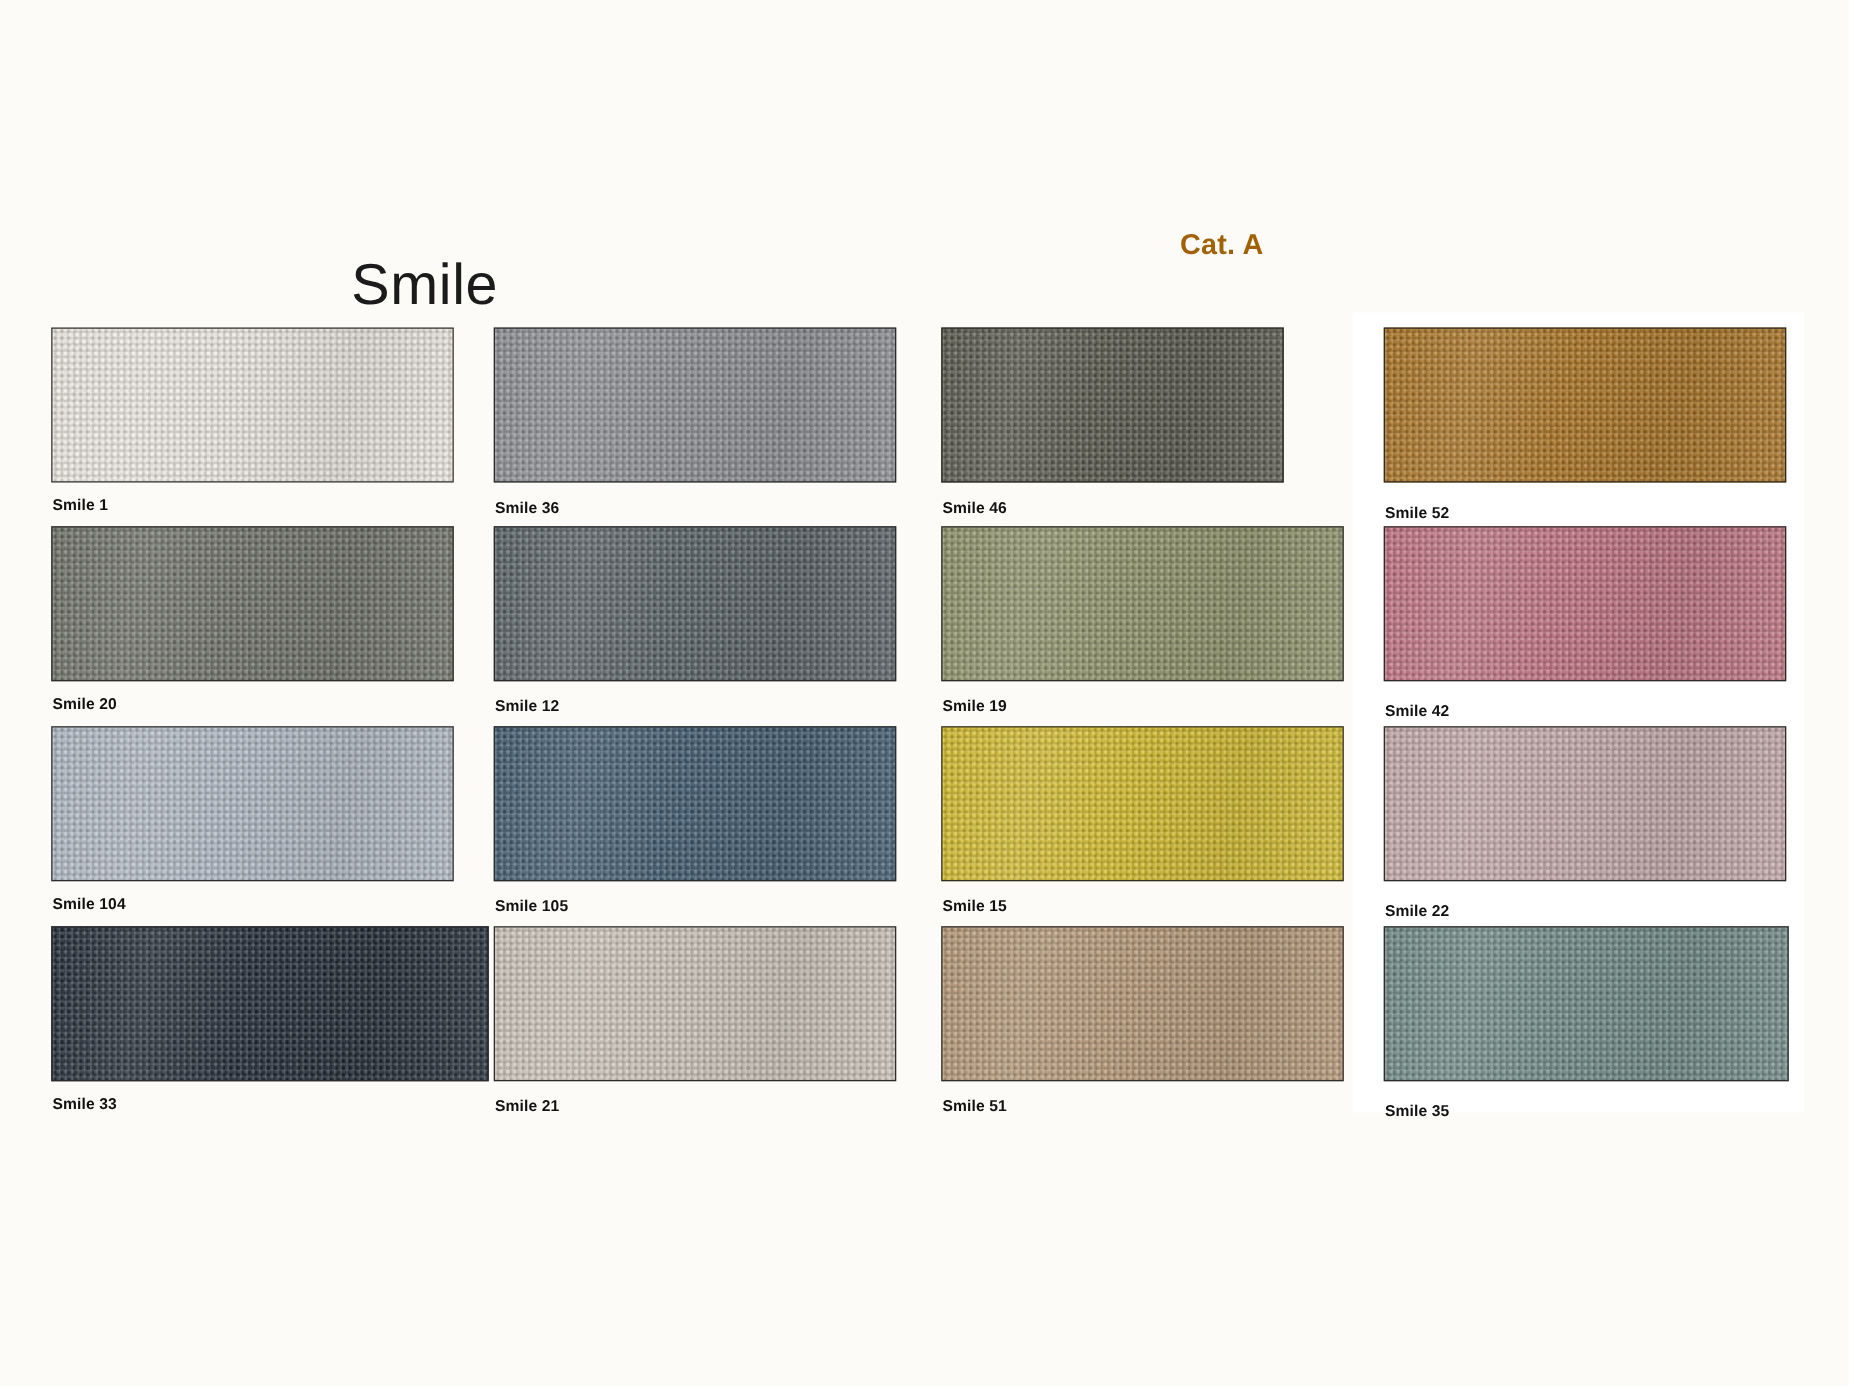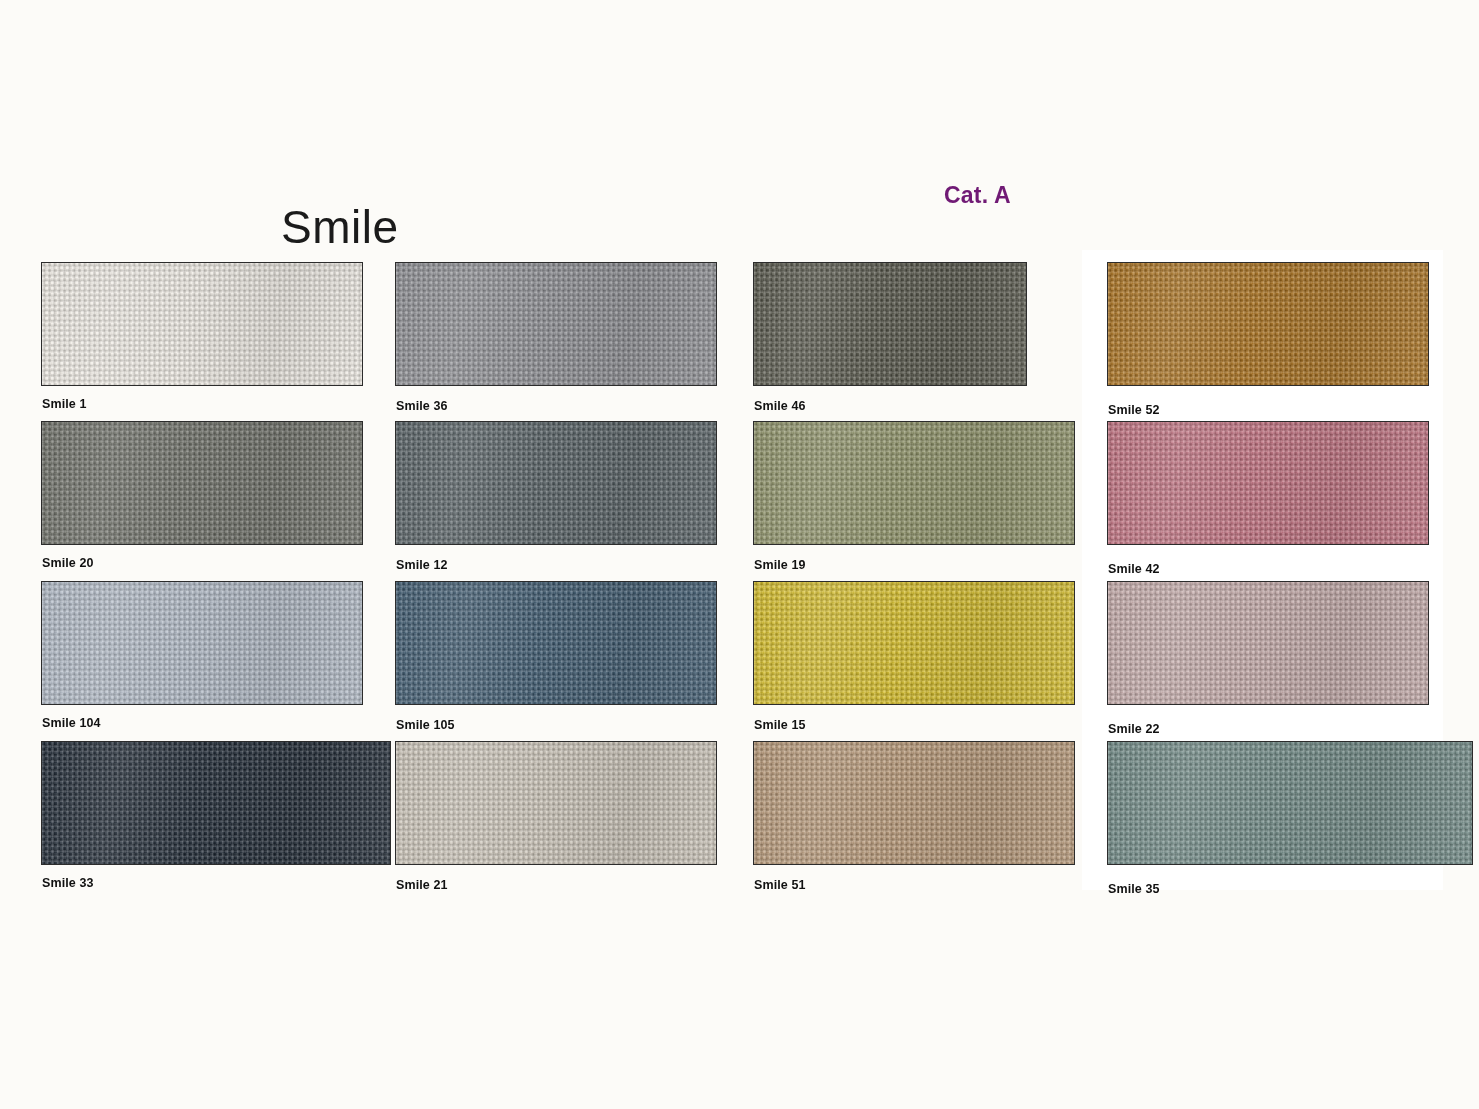--- a/index.html
+++ b/index.html
@@ -27,21 +27,21 @@
     font-size:46px;font-weight:300;
     letter-spacing:0.5px;
     color:#1b1b1b;
     line-height:1;
     font-family:"Liberation Sans", sans-serif;
     margin-top:44px;
   }
   #cat-label{
     position:absolute;left:944px;top:182px;
     font-size:23px;font-weight:bold;
-    color:#701a75;
+    color:#a16207;
     letter-spacing:0.2px;
   }
 
   
   #swatch-grid{position:absolute;left:0;top:0;width:1479px;height:1109px;z-index:1;}
 
   .swatch-cell{position:absolute;}
 
   .swatch-chip{
     position:relative;
@@ -207,20 +207,20 @@
       </div>
       <div class="swatch-label" style="top: 137px;">Smile 21</div>
     </div>
     <div class="swatch-cell" style="left: 753px; top: 741px; width: 322px; height: 158px;">
       <div class="swatch-chip" style="height: 124px; --base: #b69776;">
         <div class="weave"></div>
         <div class="sheen"></div>
       </div>
       <div class="swatch-label" style="top: 137px;">Smile 51</div>
     </div>
-    <div class="swatch-cell" style="left: 1107px; top: 741px; width: 366px; height: 158px;">
+    <div class="swatch-cell" style="left: 1107px; top: 741px; width: 324px; height: 158px;">
       <div class="swatch-chip" style="height: 124px; --base: #6e8884;">
         <div class="weave"></div>
         <div class="sheen"></div>
       </div>
       <div class="swatch-label" style="top: 141px;">Smile 35</div>
     </div>
   </div>
 
 </body></html>

